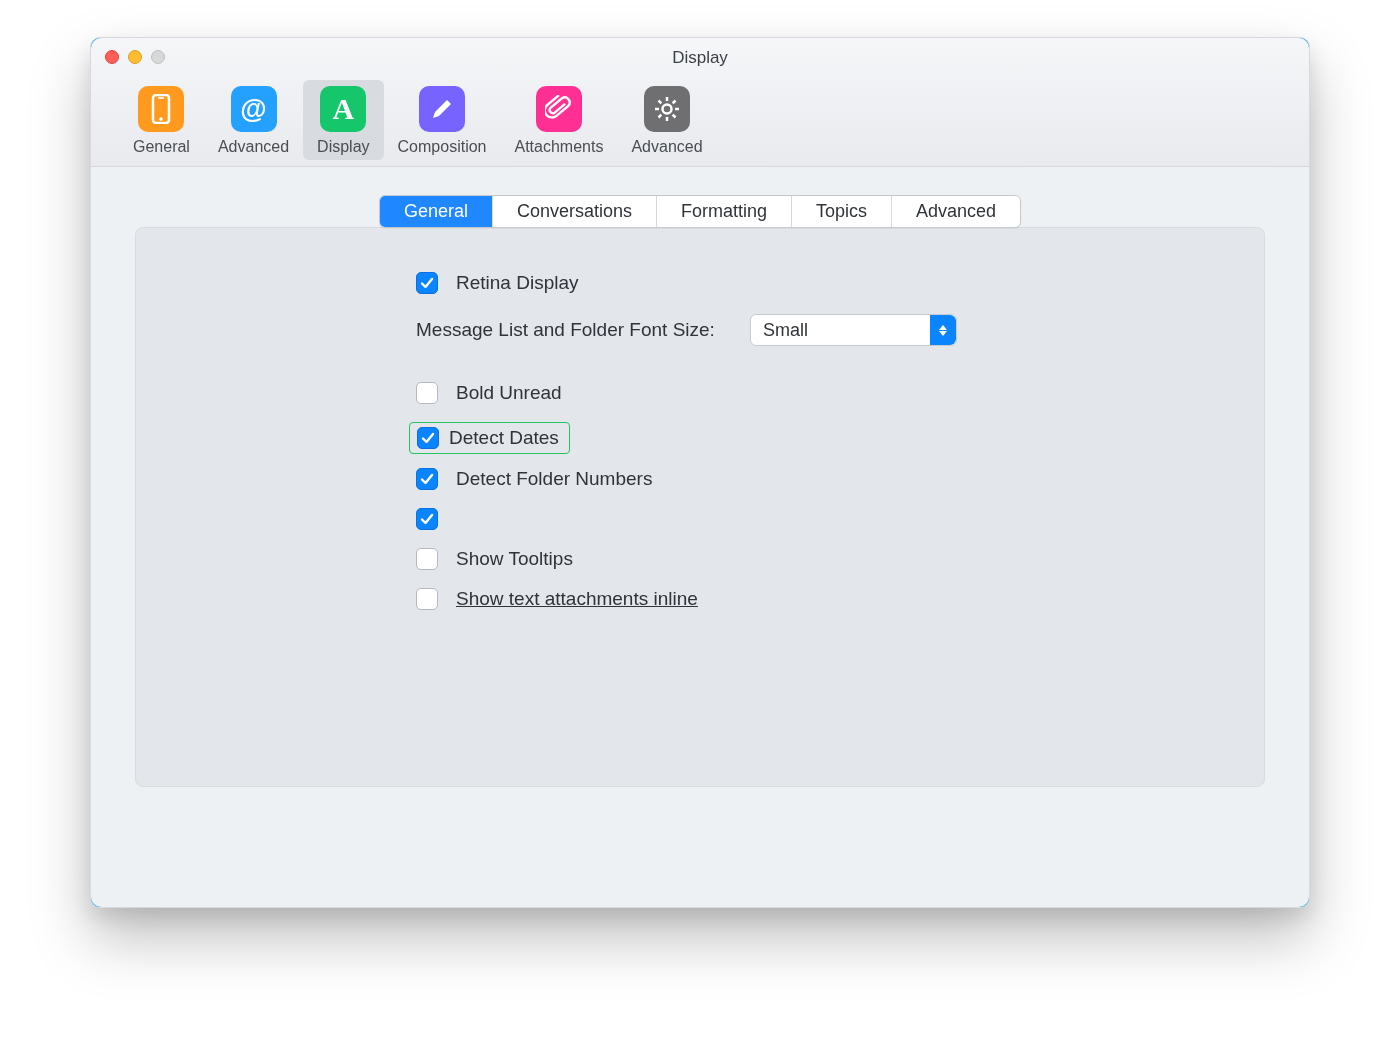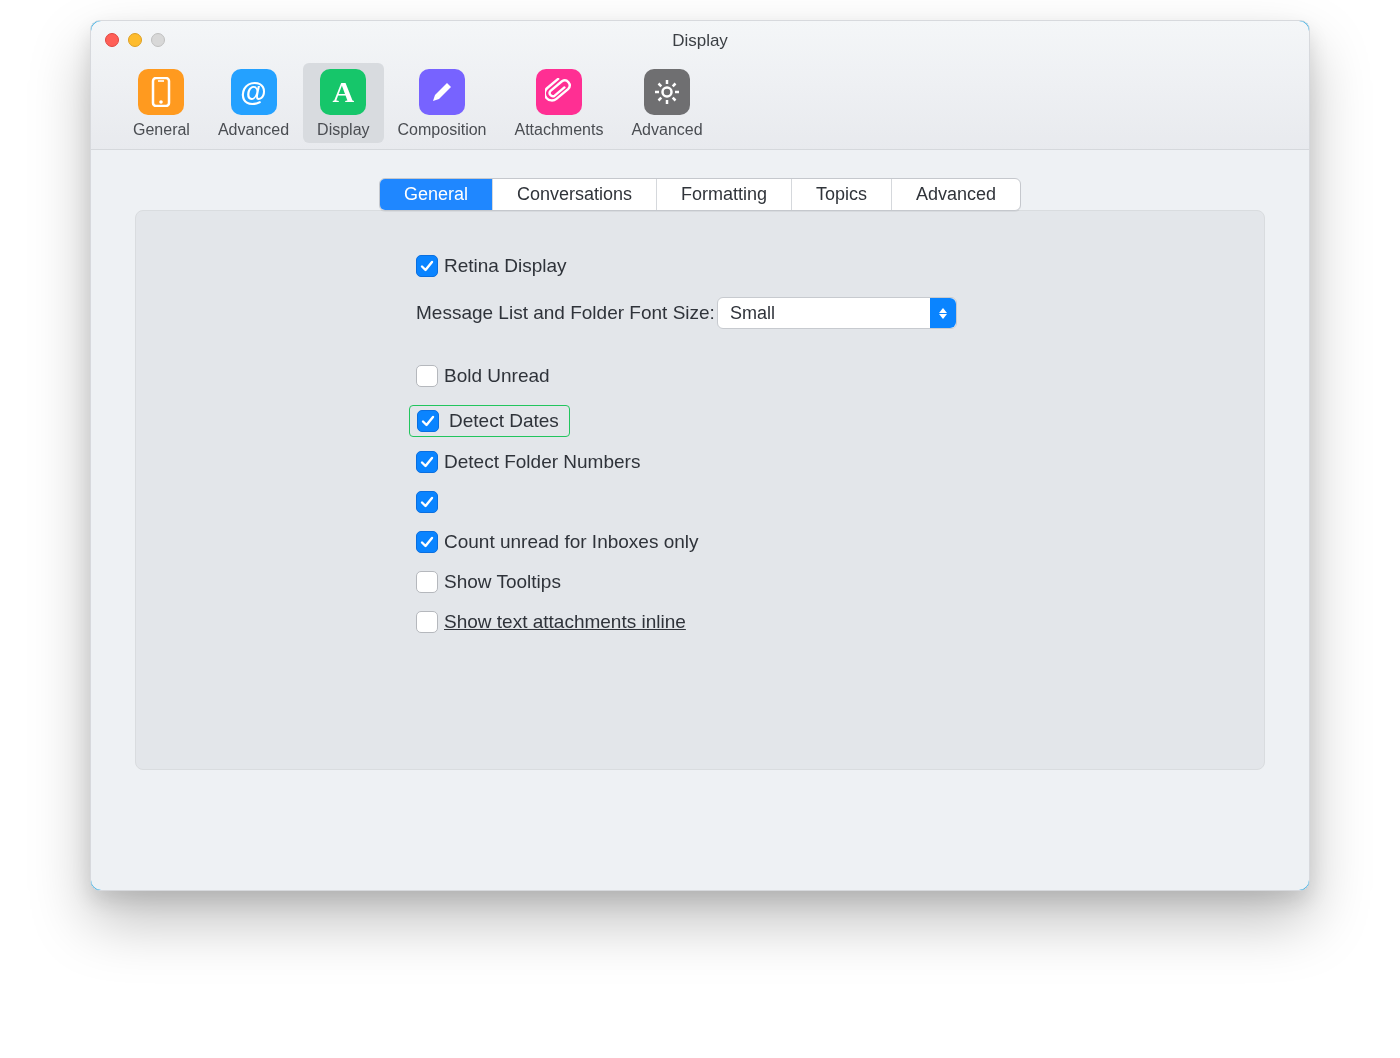--- a/index.html
+++ b/index.html
@@ -5,21 +5,21 @@
   * { box-sizing: border-box; margin: 0; padding: 0; }
   body {
     font-family: -apple-system, BlinkMacSystemFont, "Helvetica Neue", Arial, sans-serif;
     background: #ffffff;
     width: 1400px;
     height: 1058px;
     padding: 20px 40px;
   }
   .window {
     width: 1220px;
-    margin: 0 auto;
+    margin: 17px auto;
     background: #0ea5e9;
     border-radius: 10px;
     box-shadow: 0 30px 60px rgba(0,0,0,0.25), 0 10px 20px rgba(0,0,0,0.1);
     overflow: visible;
     border: 1px solid #d7d9dd;
   }
   .titlebar {
     background: linear-gradient(#f4f6f8, #e8eaee);
     border-top-left-radius: 10px;
     border-top-right-radius: 10px;
@@ -105,21 +105,21 @@
     margin-top: -1px;
     border: 1px solid #d9dcdf;
     border-radius: 8px;
     background: #e3e6ea;
     padding: 44px 40px 60px 280px;
     min-height: 560px;
   }
   .check-row {
     display: flex;
     align-items: center;
-    gap: 6px;
+    gap: 18px;
     margin-bottom: 18px;
     font-size: 19px;
     color: #2f333a;
   }
   .check {
     width: 22px; height: 22px;
     border-radius: 5px;
     border: 1px solid #b5b8bd;
     background: #fff;
     display: flex;
@@ -129,34 +129,34 @@
   }
   .check.checked {
     background: #0a84ff;
     border-color: #0a6fe0;
   }
   .check.checked svg { display: block; }
   .check svg { display: none; width: 14px; height: 14px; }
   .label-row {
     display: flex;
     align-items: center;
-    gap: 2px;
+    gap: 35px;
     margin: 20px 0 36px;
     font-size: 19px;
     color: #2f333a;
   }
   .select {
     display: flex;
     align-items: center;
     background: #fff;
     border: 1px solid #c7cacf;
     border-radius: 6px;
     height: 32px;
     padding-left: 12px;
-    width: 240px;
+    width: 207px;
     position: relative;
     font-size: 18px;
   }
   .select-btn {
     position: absolute;
     right: 0; top: 0;
     height: 100%;
     width: 26px;
     background: #0a84ff;
     border-top-right-radius: 6px;
@@ -318,28 +318,20 @@
       </div>
 
       <div class="check-row">
         <div class="check checked">
           <svg viewBox="0 0 14 14">
               <path d="M2 7.5 L5.5 11 L12 3" stroke="white" stroke-width="2.4" fill="none" stroke-linecap="round" stroke-linejoin="round"></path>
             </svg>
         </div>
       </div>
 
-      <div class="check-row">
-        <div class="check checked">
-          <svg viewBox="0 0 14 14">
-              <path d="M2 7.5 L5.5 11 L12 3" stroke="white" stroke-width="2.4" fill="none" stroke-linecap="round" stroke-linejoin="round"></path>
-            </svg>
-        </div>
-        <span>Count unread for Inboxes only</span>
-      </div>
 
       <div class="check-row">
         <div class="check">
           
         </div>
         <span>Show Tooltips</span>
       </div>
 
       <div class="check-row" style="margin-bottom:0;text-decoration:underline;">
         <div class="check">

